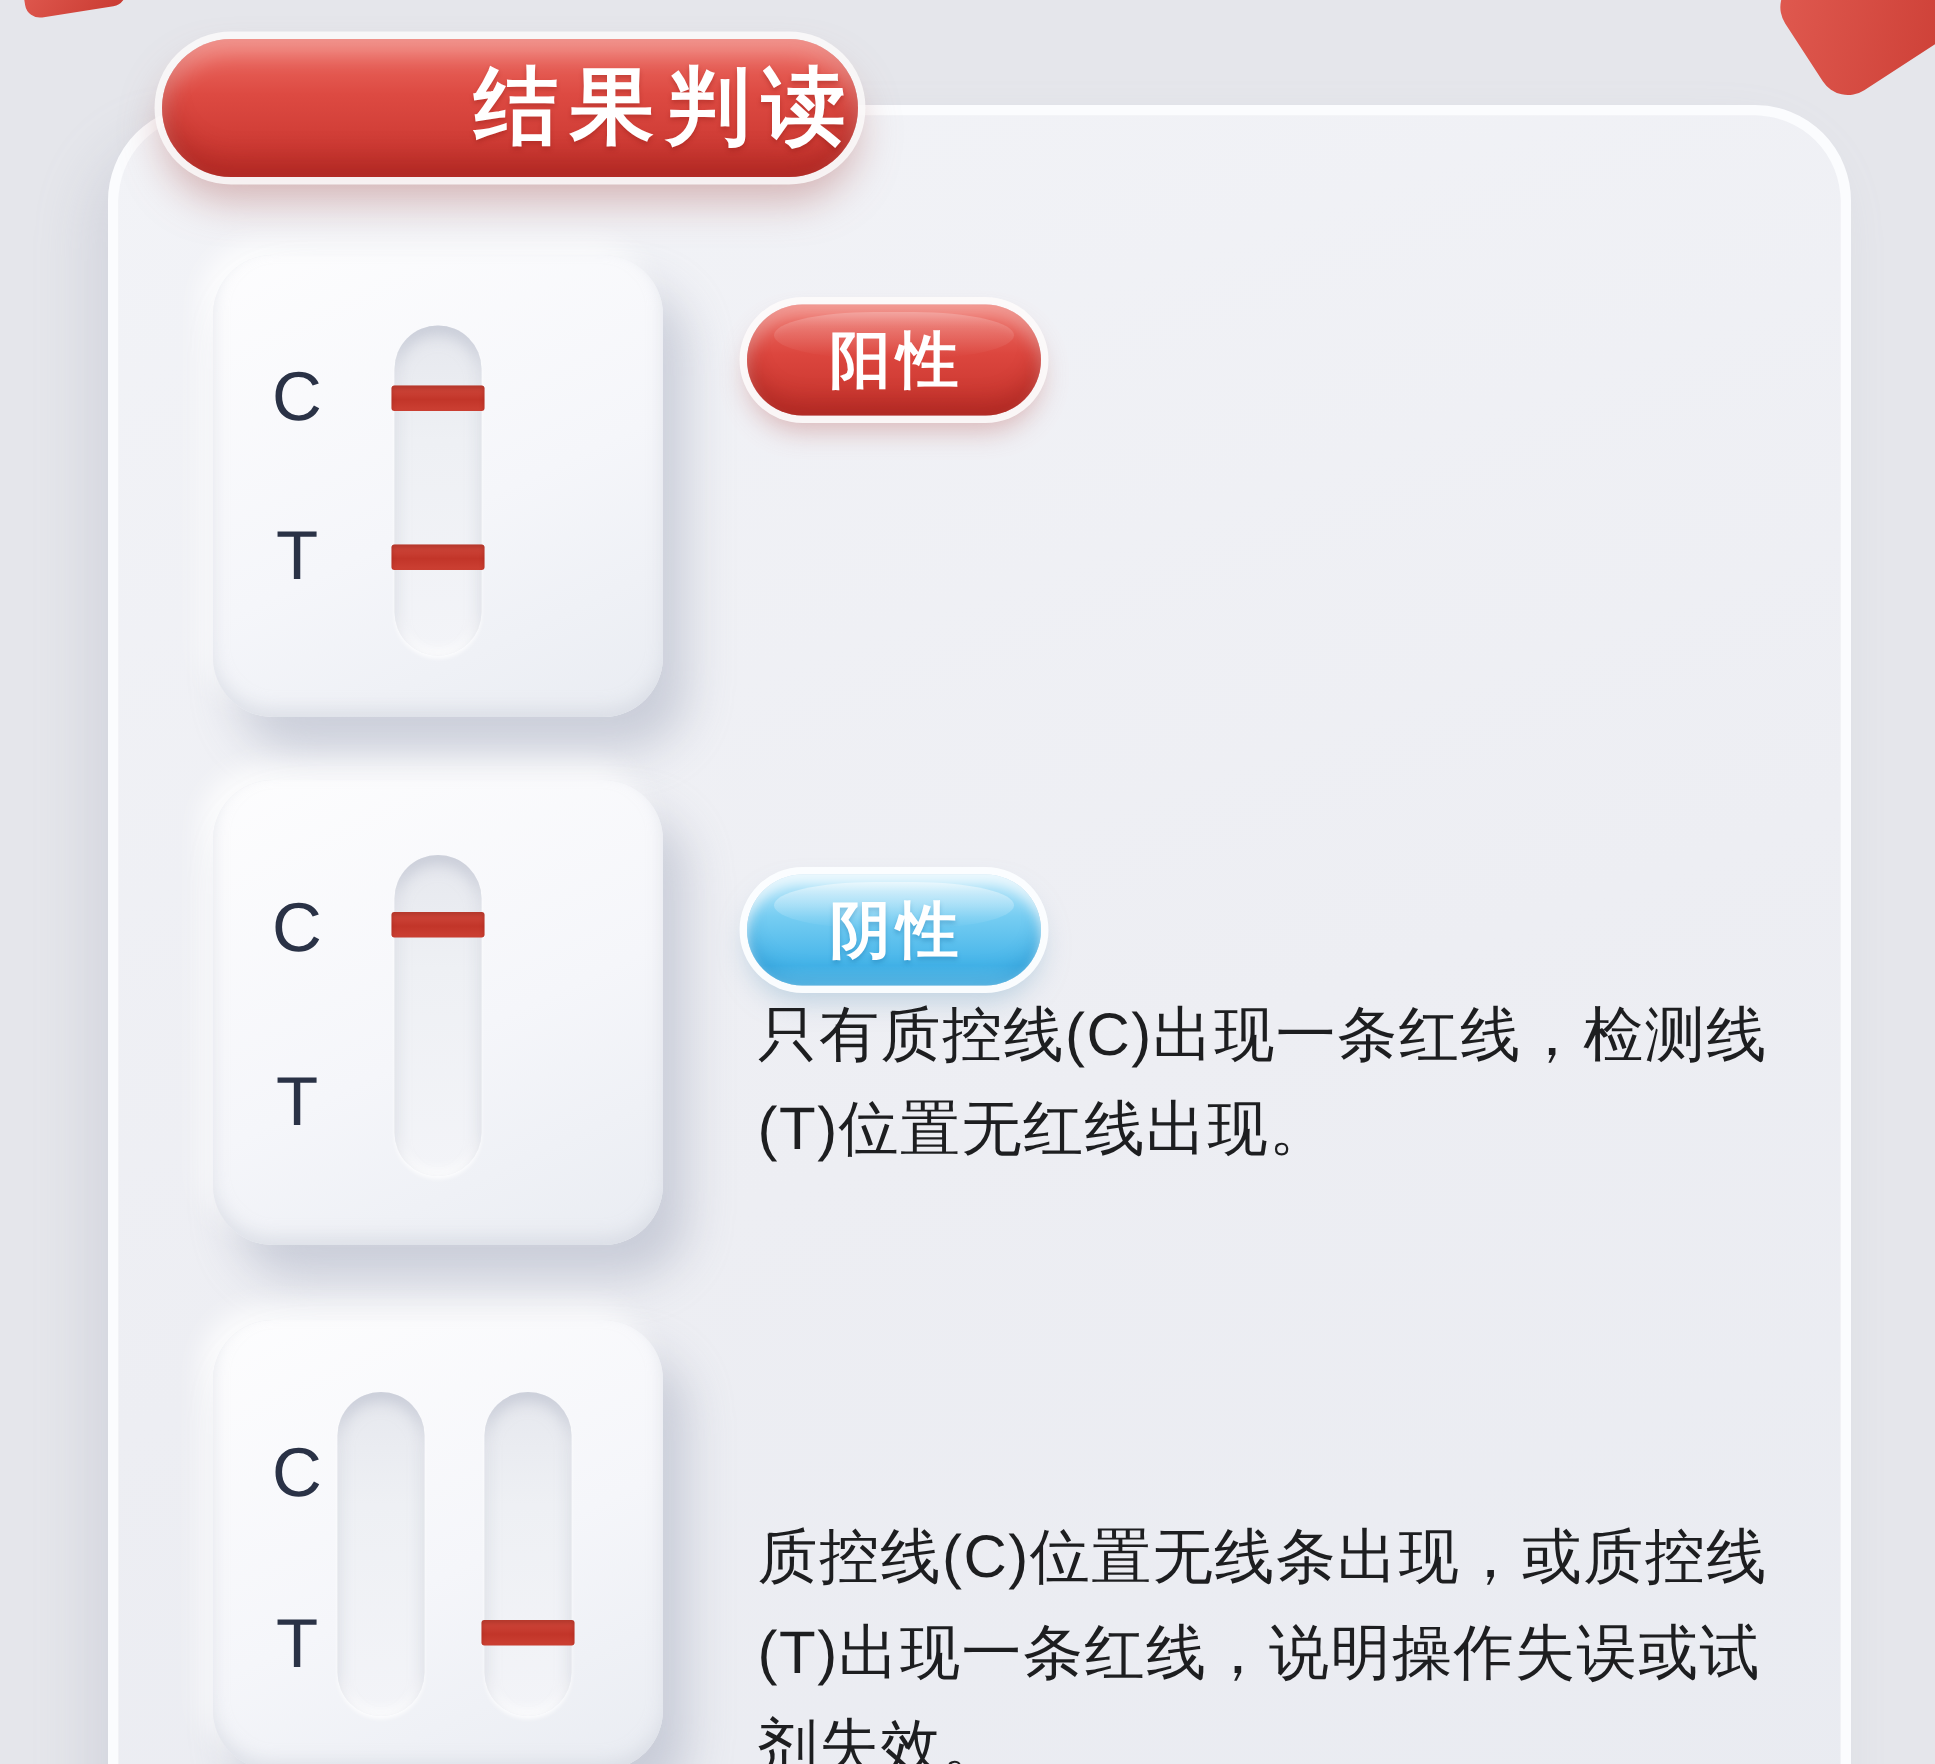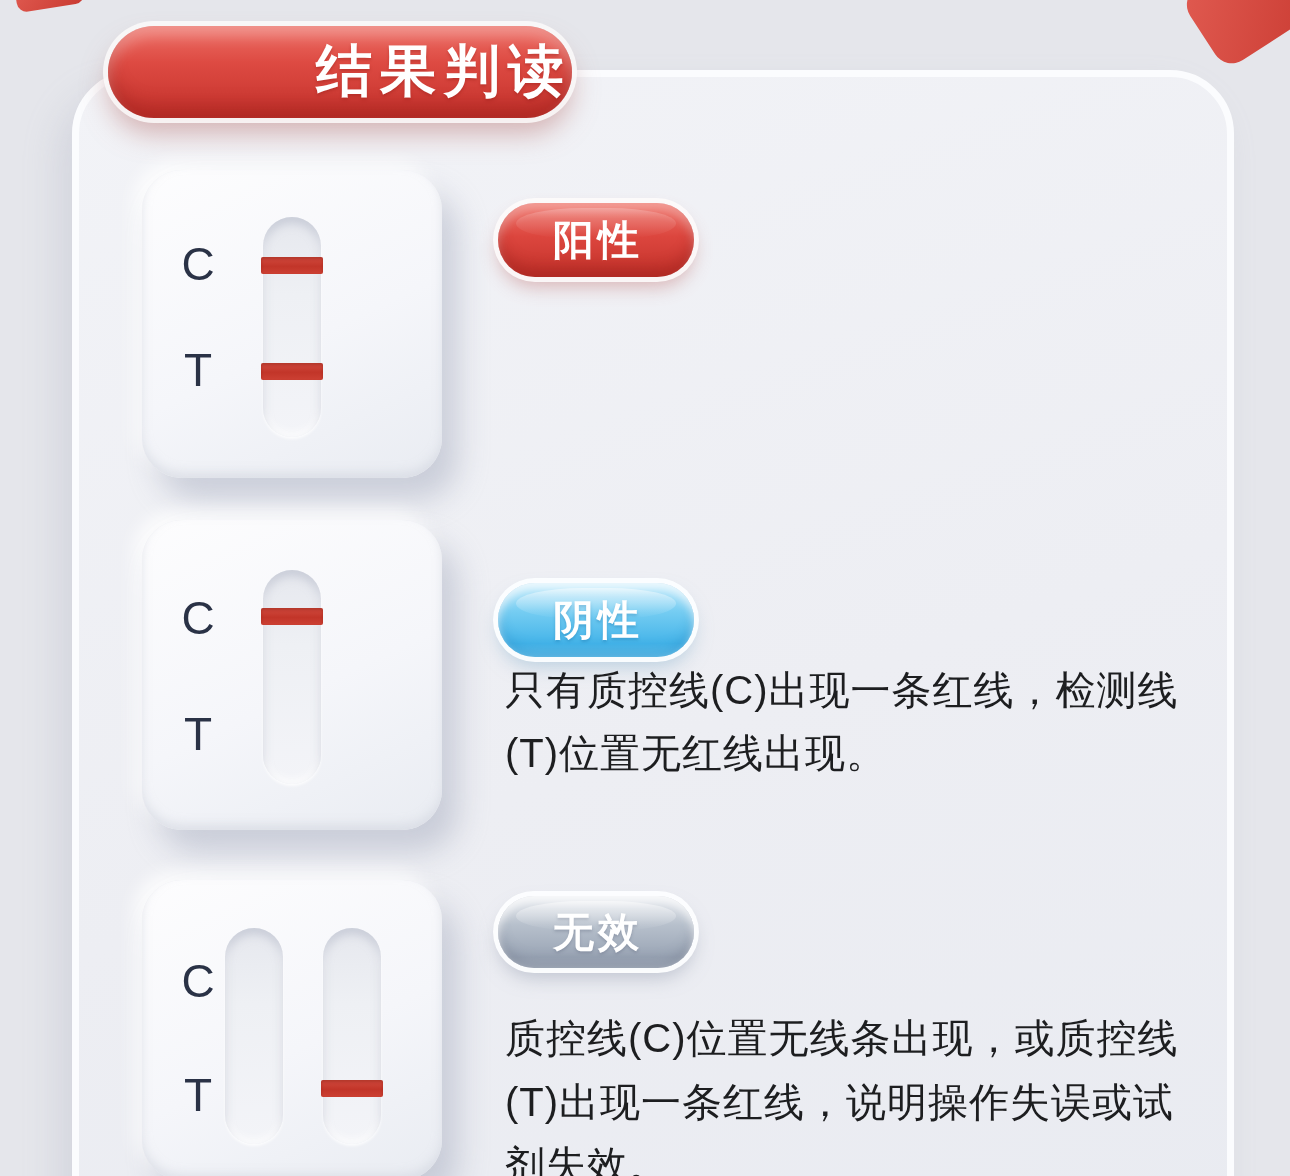--- a/index.html
+++ b/index.html
@@ -154,20 +154,17 @@
   <div class="desc d2-1">只有质控线(C)出现一条红线，检测线</div>
   <div class="desc d2-2">(T)位置无红线出现。</div>
 
   <div class="cassette cas3">
     <span class="lab lab-c3">C</span>
     <span class="lab lab-t3">T</span>
     <div class="window win3a"></div>
     <div class="window win3b"></div>
     <div class="stripe s3t"></div>
   </div>
-  <div class="badge badge-gray b3">
-    <span>无效</span>
-  </div>
   <div class="desc d3-2">(T)出现一条红线，说明操作失误或试</div>
   <div class="desc d3-1">质控线(C)位置无线条出现，或质控线</div>
   <div class="desc d3-3">剂失效。</div>
 
 </div>
 
 </body></html>

